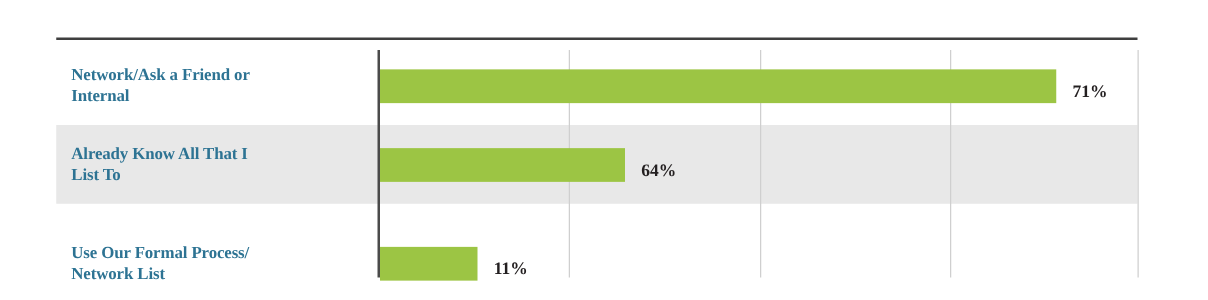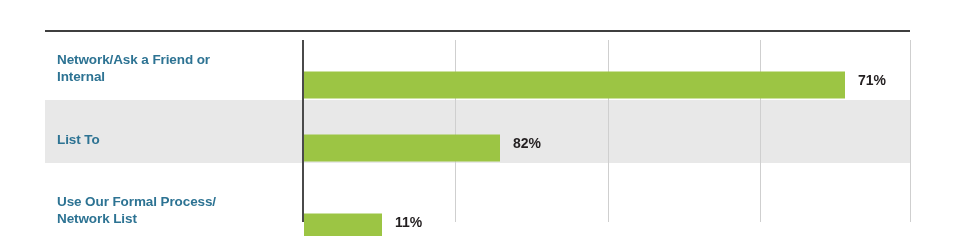--- a/index.html
+++ b/index.html
@@ -2,21 +2,21 @@
 <html><head>
 <meta charset="utf-8">
 <style>
   html,body{margin:0;padding:0;}
   body{
     width:966px;height:236px;
     background:#ffffff;
     font-family:"Liberation Sans", sans-serif;
     overflow:hidden;
   }
-  #chart-root{position:relative;width:966px;height:236px;}
+  #chart-root{position:relative;width:966px;height:236px;font-family:Liberation Serif, serif;}
 
   
   .top-rule{
     position:absolute;left:45px;top:30px;width:865px;height:2px;
     background:#3f3f3f;
   }
 
   
   .row-band{
     position:absolute;left:45px;top:100px;width:865px;height:63px;
@@ -45,21 +45,21 @@
     font-size:13.5px;
     font-weight:bold;
     line-height:1.32;
     letter-spacing:-0.1px;
   }
 
   .bar-wrap{
     position:absolute;left:304px;top:50%;
     transform:translateY(-50%);
     height:27px;
-    display:flex;align-items:flex-start;margin-top:16px;
+    display:flex;align-items:flex-end;
   }
   .bar{
     height:27px;
     background:#9cc544;
   }
   .bar-value{
     margin-left:13px;
     color:#231f20;
     font-size:14px;
     font-weight:bold;
@@ -86,26 +86,26 @@
       <span>Internal</span>
     </div>
     <div class="bar-wrap">
       <div class="bar" style="width:541px;"></div>
       <div class="bar-value">71%</div>
     </div>
   </div>
 
   <div class="row row-2">
     <div class="cat-label">
-      <br>
+      <span>Already Know All That I</span><br>
       <span>List To</span>
     </div>
     <div class="bar-wrap">
       <div class="bar" style="width:196px;"></div>
-      <div class="bar-value">82%</div>
+      <div class="bar-value">64%</div>
     </div>
   </div>
 
   <div class="row row-3">
     <div class="cat-label">
       <span>Use Our Formal Process/</span><br>
       <span>Network List</span>
     </div>
     <div class="bar-wrap">
       <div class="bar" style="width:78px;"></div>

